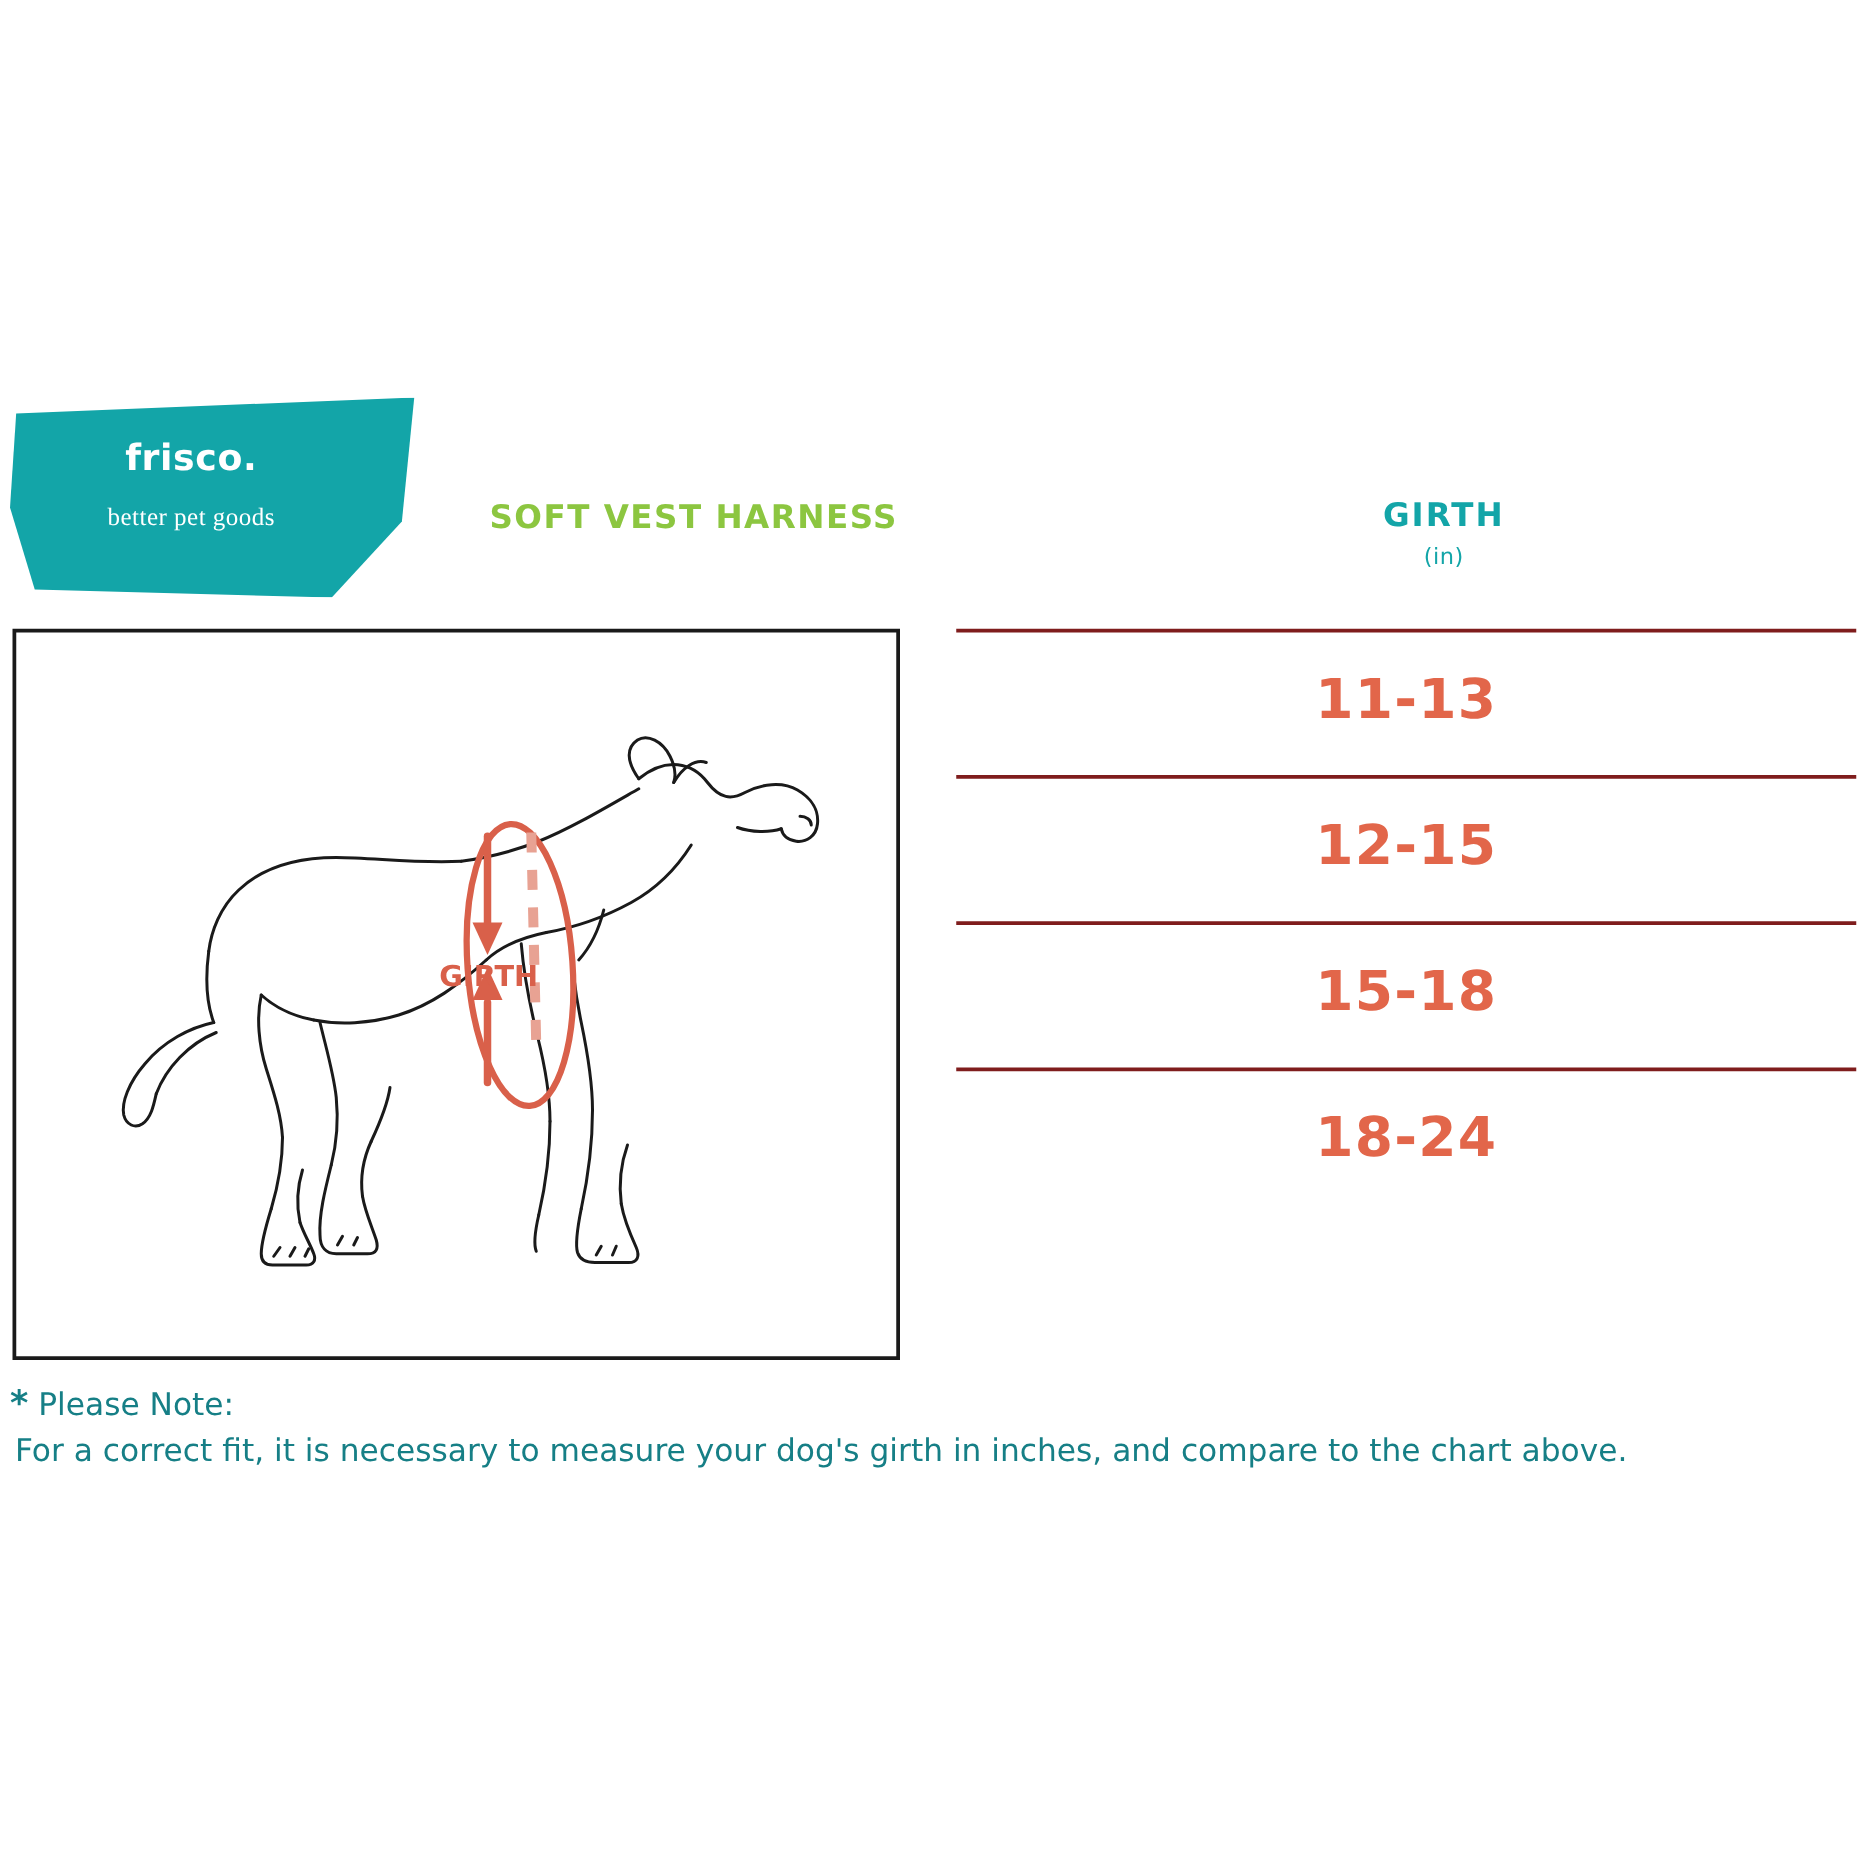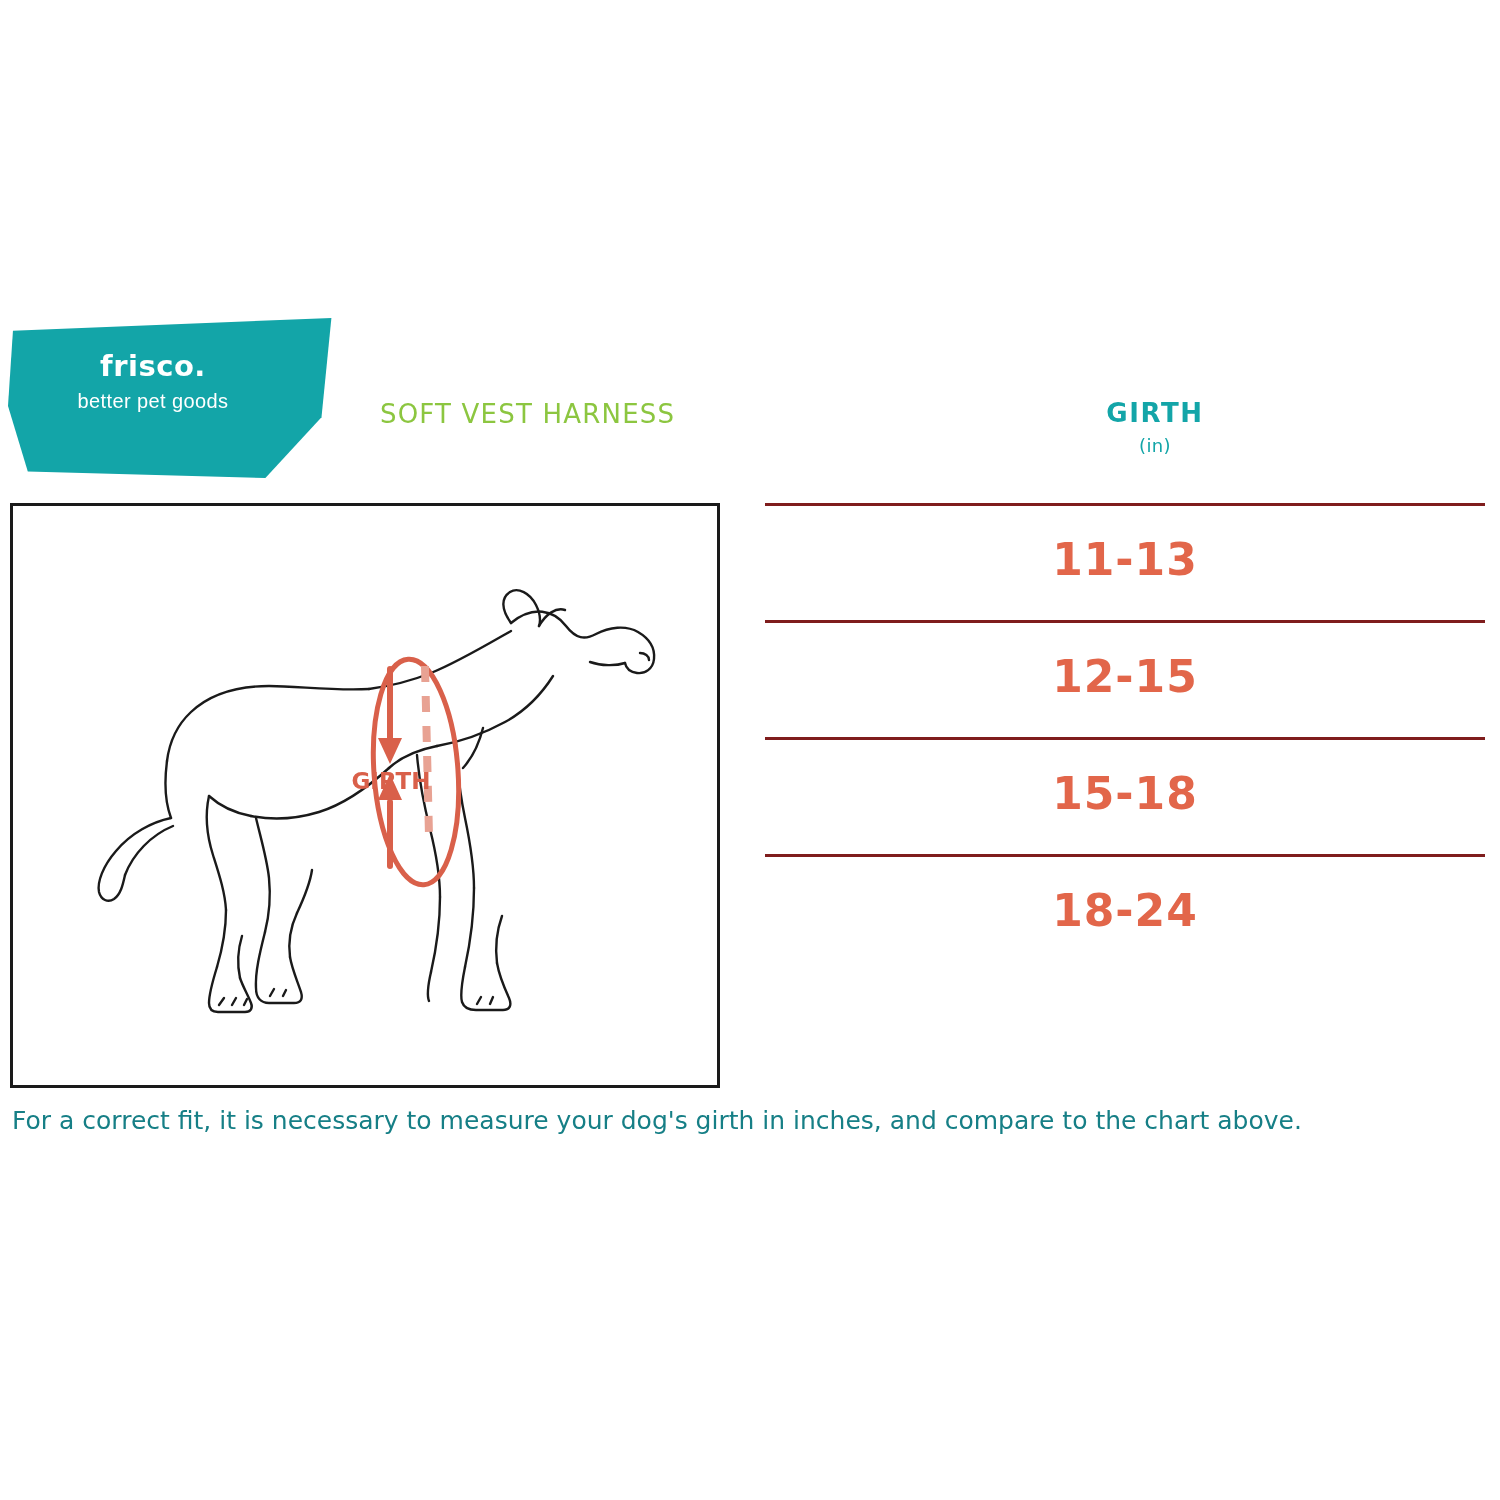--- a/index.html
+++ b/index.html
@@ -45,34 +45,35 @@
     color: #ffffff;
   }
   .logo-main {
     font-size: 29px;
     font-weight: bold;
     letter-spacing: 0.5px;
     line-height: 1;
     font-family: "DejaVu Sans", sans-serif;
   }
   .logo-sub {
-    margin-top: 9px;
+    margin-top: 22px;
     font-size: 20px;
     letter-spacing: 0.4px;
-    font-family: Liberation Sans, sans-serif;
+    font-family: Liberation Serif, serif;
   }
 
   
   .chart-title {
     position: absolute;
     left: 380px;
     top: 398px;
     width: 350px;
+    text-align: center;
     color: #8cc640;
-    font-weight: normal;
+    font-weight: bold;
     font-size: 26px;
     line-height: 1.28;
     letter-spacing: 1.2px;
     font-family: "DejaVu Sans", sans-serif;
   }
 
   .girth-header {
     position: absolute;
     left: 930px;
     top: 398px;
@@ -251,16 +252,20 @@
     </div>
     <div class="row">
       <div class="val">15-18</div>
     </div>
     <div class="row">
       <div class="val">18-24</div>
     </div>
   </div>
 
   <div class="note">
+    <div>
+      <span class="star">*</span>
+      <span>Please Note:</span>
+    </div>
     <div class="note-line2">For a correct fit, it is necessary to measure your dog's girth in inches, and compare to the chart above.</div>
   </div>
 
 </div>
 
 </body></html>

